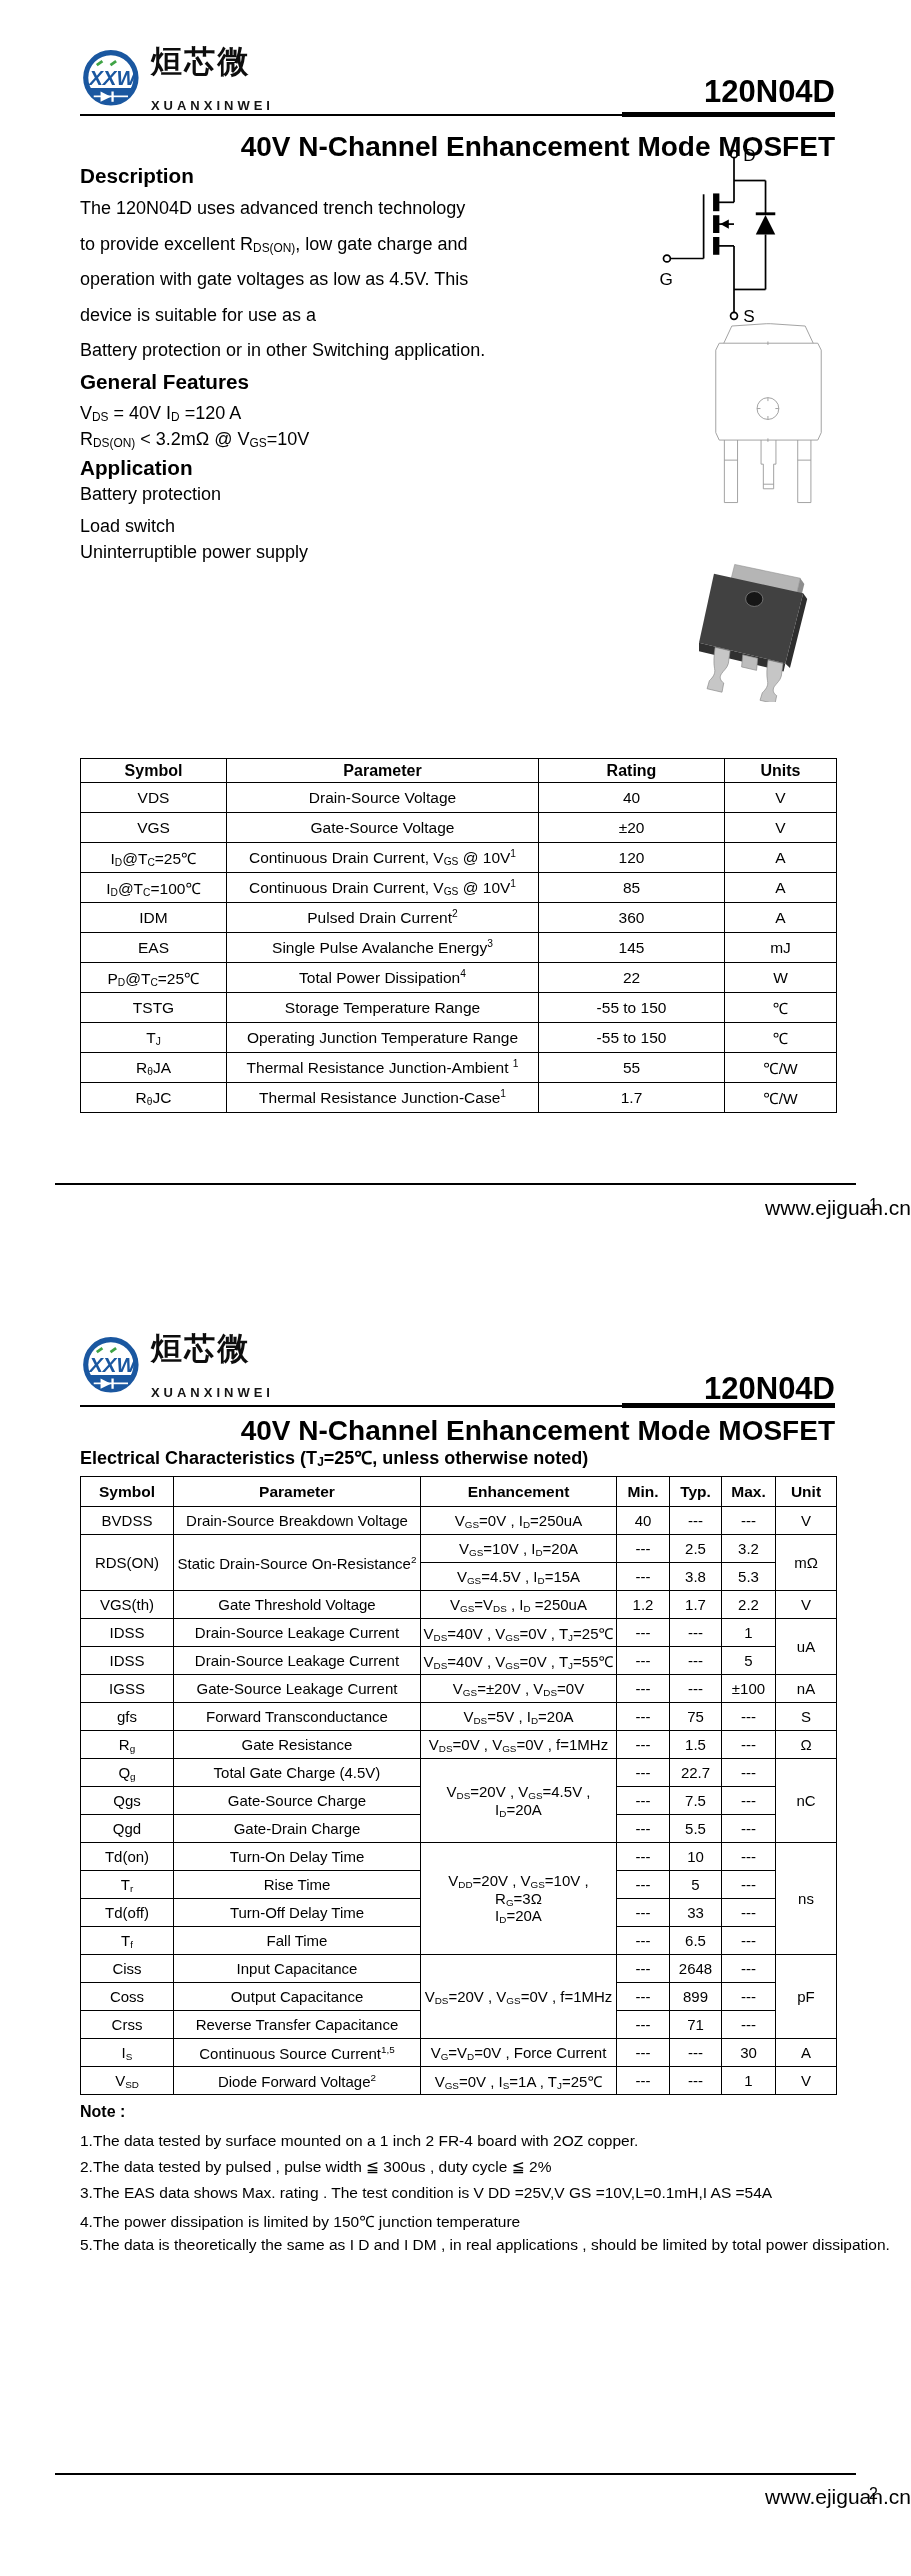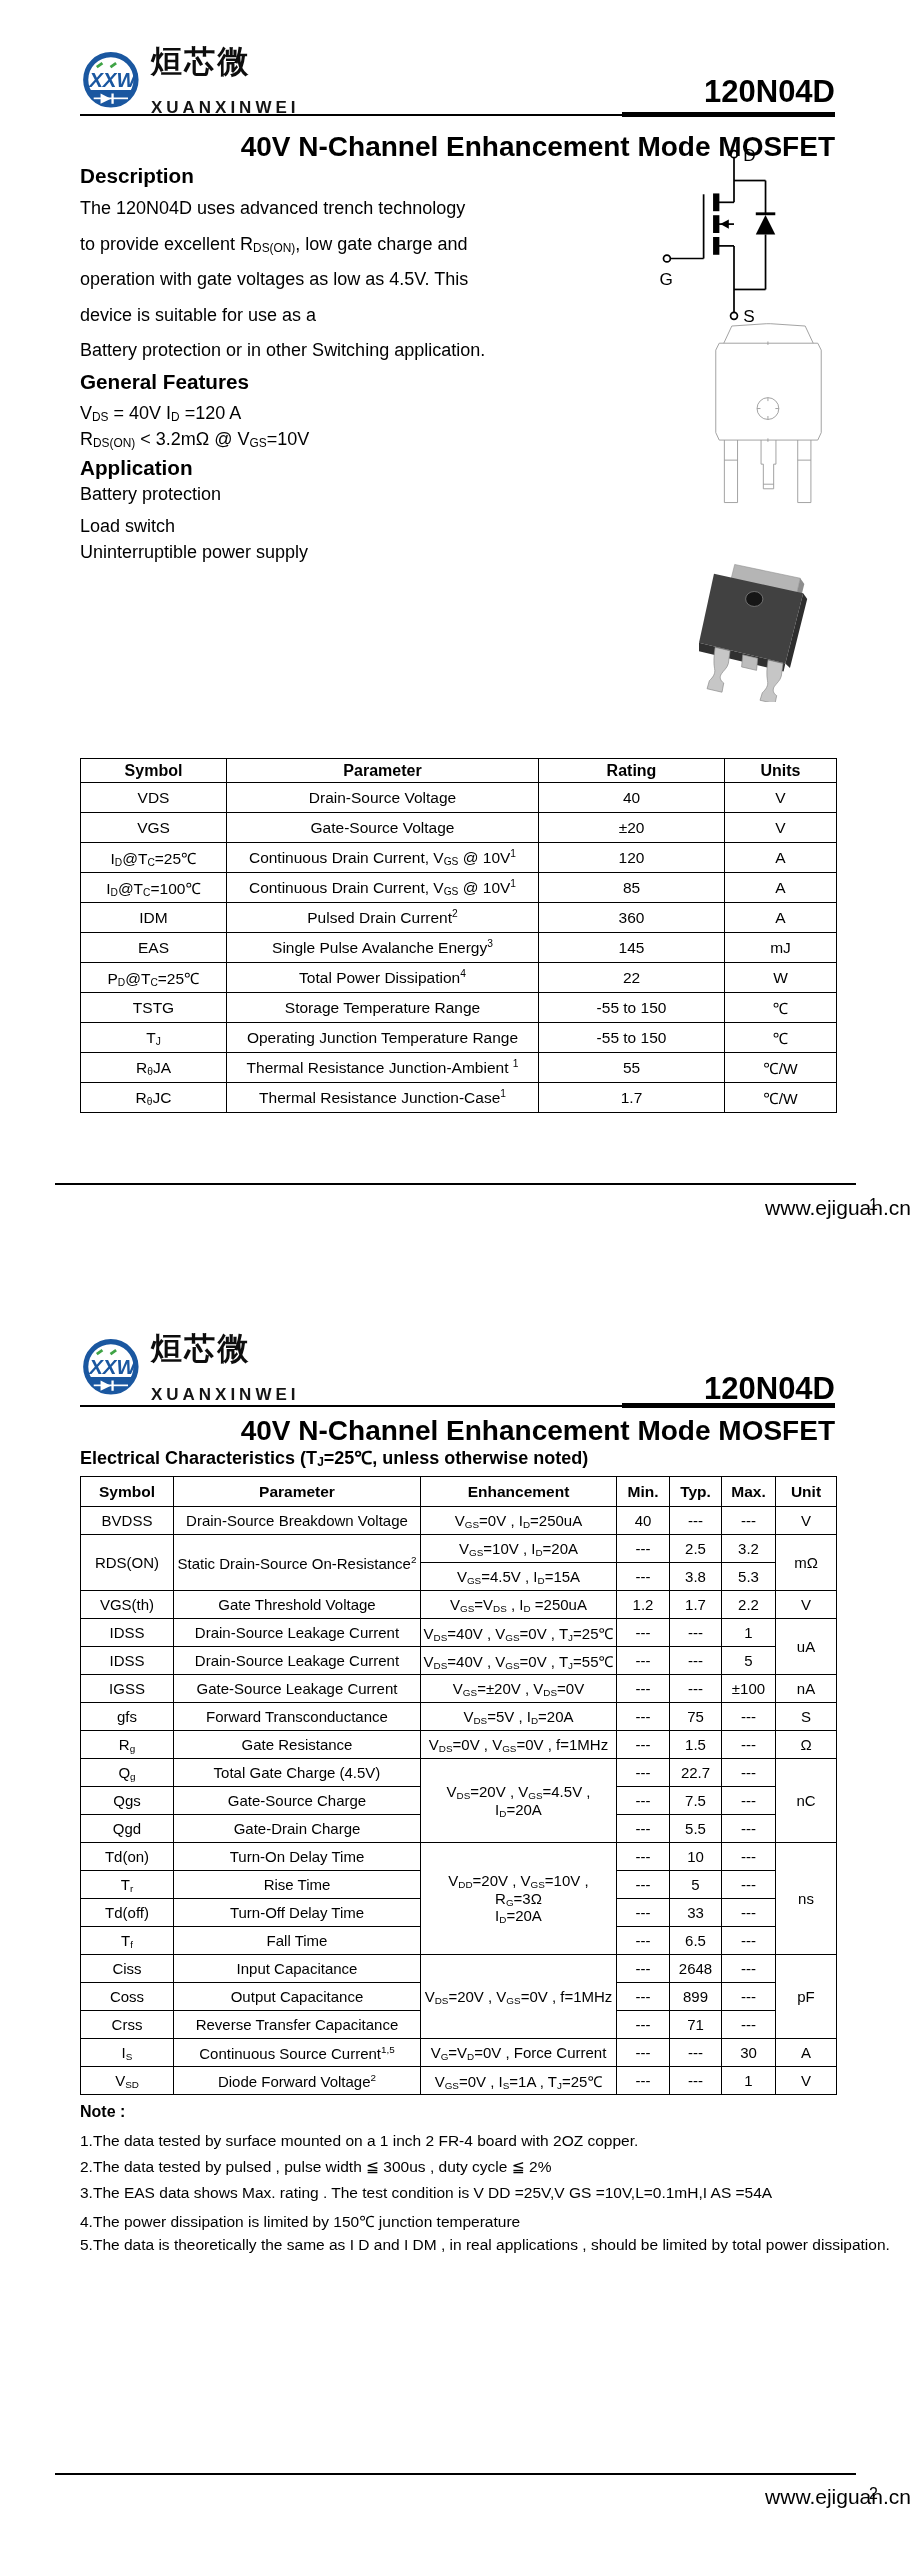--- a/index.html
+++ b/index.html
@@ -8,21 +8,21 @@
           font-family:"Liberation Sans",sans-serif;color:#000}
   .page{position:absolute;left:0;width:911px}
   #page1{top:0;height:1291px}
   #page2{top:1291px;height:1285px}
   .abs{position:absolute}
   .nowrap{white-space:nowrap}
 
   
   .logo{display:flex;align-items:center;gap:6.9px}
   .logo-cn{font-size:31px;font-weight:700;letter-spacing:2.3px;color:#0d0d0d;line-height:1.05}
-  .logo-en{font-size:17px;font-weight:600;letter-spacing:4px;color:#151515;margin-top:19px}
+  .logo-en{font-size:13px;font-weight:600;letter-spacing:4px;color:#151515;margin-top:19px}
   .part-number{font-size:31px;font-weight:700;line-height:1;text-align:right}
   .rule{background:#000;height:2.3px}
   .title-underline{background:#000;height:4.6px}
   .subtitle{font-size:28px;font-weight:700;text-align:left;line-height:1.1}
 
   .sec-heading{font-size:20.7px;font-weight:700}
   .body-line{font-size:18px;line-height:1.2}
   .table-heading{font-size:18px;font-weight:700}
 
   

